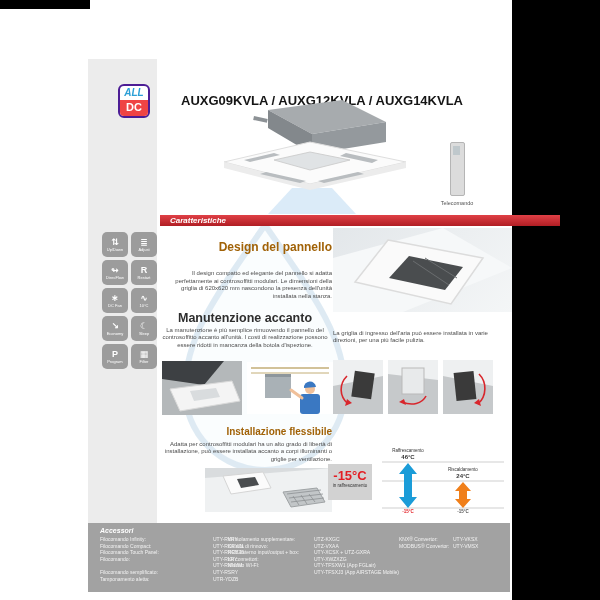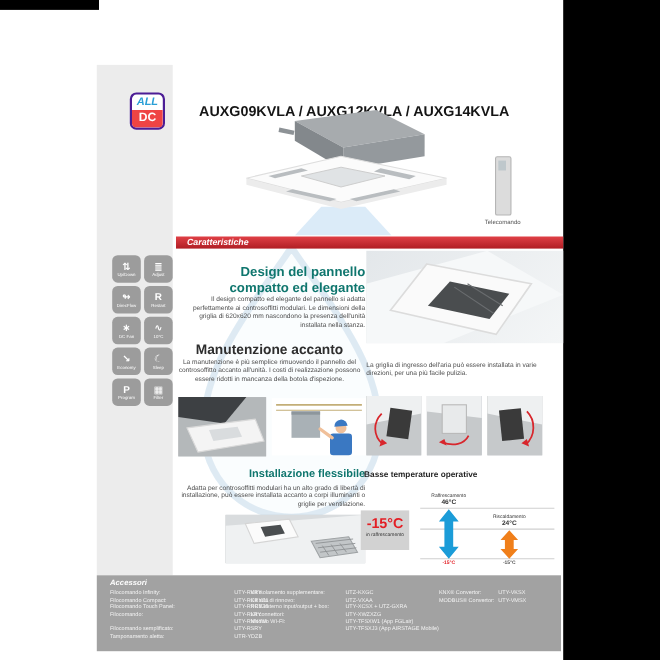--- a/index.html
+++ b/index.html
@@ -25,32 +25,32 @@
   
   #title{left:140px;top:61px;width:364px;text-align:center;font-weight:bold;
         font-size:13px;line-height:15px;color:#151515;margin-top:32px;}
   
   #remote{left:450px;top:142px;width:13px;height:52px;background:#dcdcdc;border:1px solid #b5b5b5;
         border-radius:2px;}
   #remote .scr{position:absolute;left:2px;top:3px;width:7px;height:9px;background:#bfc8cc;}
   #remote-cap{left:423px;top:200px;width:68px;text-align:center;font-size:5.5px;color:#555;}
   
   #red-bar{left:160px;top:215px;width:352px;height:11px;
-        background:linear-gradient(#e04046,#b01e24);}
+        background:linear-gradient(#e04046,#b01e24);padding-left:48px;}
   #red-bar .lbl{position:absolute;left:10px;top:0;line-height:11px;color:#fff;font-size:8px;
         font-weight:bold;font-style:italic;}
   
   #ficons{left:102px;top:232px;width:58px;display:grid;grid-template-columns:26px 26px;
         grid-auto-rows:25px;gap:3px;}
   .ficon{background:#9c9c9c;border-radius:5px;color:#fff;display:flex;flex-direction:column;
         align-items:center;justify-content:center;overflow:hidden;}
   .ficon .fg{font-size:9px;line-height:10px;font-weight:bold;}
   .ficon .fl{font-size:4px;line-height:5px;}
   
-  .sec-title-gray{color:#0f766e;font-weight:bold;}
+  .sec-title-gray{color:#a16207;font-weight:bold;}
   #design-title{left:158px;top:241px;width:174px;text-align:right;font-size:12px;line-height:13.5px;}
   #design-body{left:158px;top:270px;width:174px;text-align:right;font-size:6px;line-height:7.6px;color:#4d4d4d;}
   #design-photo{left:333px;top:228px;width:179px;height:84px;background:linear-gradient(135deg,#e3e7ea,#f4f6f7);}
   
   #maint-title{left:158px;top:311px;width:174px;text-align:center;font-size:12.5px;
         font-weight:bold;color:#2e2e2e;}
   #maint-left{left:158px;top:327px;width:174px;text-align:center;font-size:6px;line-height:7.4px;color:#4d4d4d;}
   #maint-right{left:333px;top:330px;width:168px;font-size:6px;line-height:7.4px;color:#4d4d4d;}
   .photo{background:#c6c9cb;}
   #maint-photo1{left:162px;top:361px;width:80px;height:54px;}
@@ -179,21 +179,20 @@
         <span class="fl">Program</span>
       </div>
       <div class="ficon">
         <span class="fg">▦</span>
         <span class="fl">Filter</span>
       </div>
     </div>
 
   <div class="abs sec-title-gray" id="design-title">
     <div>Design del pannello</div>
-    <div>compatto ed elegante</div>
   </div>
   <div class="abs" id="design-body">Il design compatto ed elegante del pannello si adatta perfettamente ai controsoffitti modulari. Le dimensioni della griglia di 620x620 mm nascondono la presenza dell'unità installata nella stanza.</div>
   <div class="abs" id="design-photo">
     <svg width="179" height="84" viewBox="0 0 179 84">
       <polygon points="0,30 110,0 179,40 70,84 0,84" fill="#f6f8f9"></polygon>
       <polygon points="55,12 150,30 118,76 22,54" fill="#fafafa" stroke="#dcdcdc" stroke-width="1.5"></polygon>
       <polygon points="76,28 130,39 112,62 56,50" fill="#4a4d4f"></polygon>
       <line x1="80" y1="33" x2="116" y2="57" stroke="#6a6d6f" stroke-width="1"></line>
       <line x1="92" y1="30" x2="124" y2="50" stroke="#6a6d6f" stroke-width="1"></line>
     </svg>
@@ -257,21 +256,20 @@
     <svg width="127" height="44" viewBox="0 0 127 44">
       <rect width="127" height="44" fill="#d9dcde"></rect>
       <polygon points="0,10 127,0 127,44 0,44" fill="#eff1f2"></polygon>
       <polygon points="18,8 58,4 66,20 26,26" fill="#fbfbfb" stroke="#d5d5d5"></polygon>
       <polygon points="32,11 50,9 54,17 36,20" fill="#4a4d4f"></polygon>
       <polygon points="78,24 112,20 120,34 86,39" fill="#c2c6c8" stroke="#9fa3a5"></polygon>
       <path d="M82,26 L116,22 M84,30 L118,26 M86,34 L119,30 M88,28 L94,37 M96,27 L102,36 M104,26 L110,34" stroke="#8d9193" stroke-width=".8"></path>
     </svg>
   </div>
 
-  <div class="abs" id="temp-title">Basse temperature operative</div>
   <div class="abs" id="temp-callout">
     <span class="v">-15°C</span>
     <span class="c">in raffrescamento</span>
   </div>
   <div class="abs" id="temp-chart">
     <svg width="130" height="72" viewBox="0 0 130 72" style="position:absolute;left:0;top:0;">
       <line x1="4" y1="14" x2="126" y2="14" stroke="#cfcfcf" stroke-width="1"></line>
       <line x1="4" y1="33" x2="126" y2="33" stroke="#cfcfcf" stroke-width="1"></line>
       <line x1="4" y1="60" x2="126" y2="60" stroke="#cfcfcf" stroke-width="1"></line>
       <polygon points="30,15 39,26 34,26 34,49 39,49 30,60 21,49 26,49 26,26 21,26" fill="#1b9cd8"></polygon>

